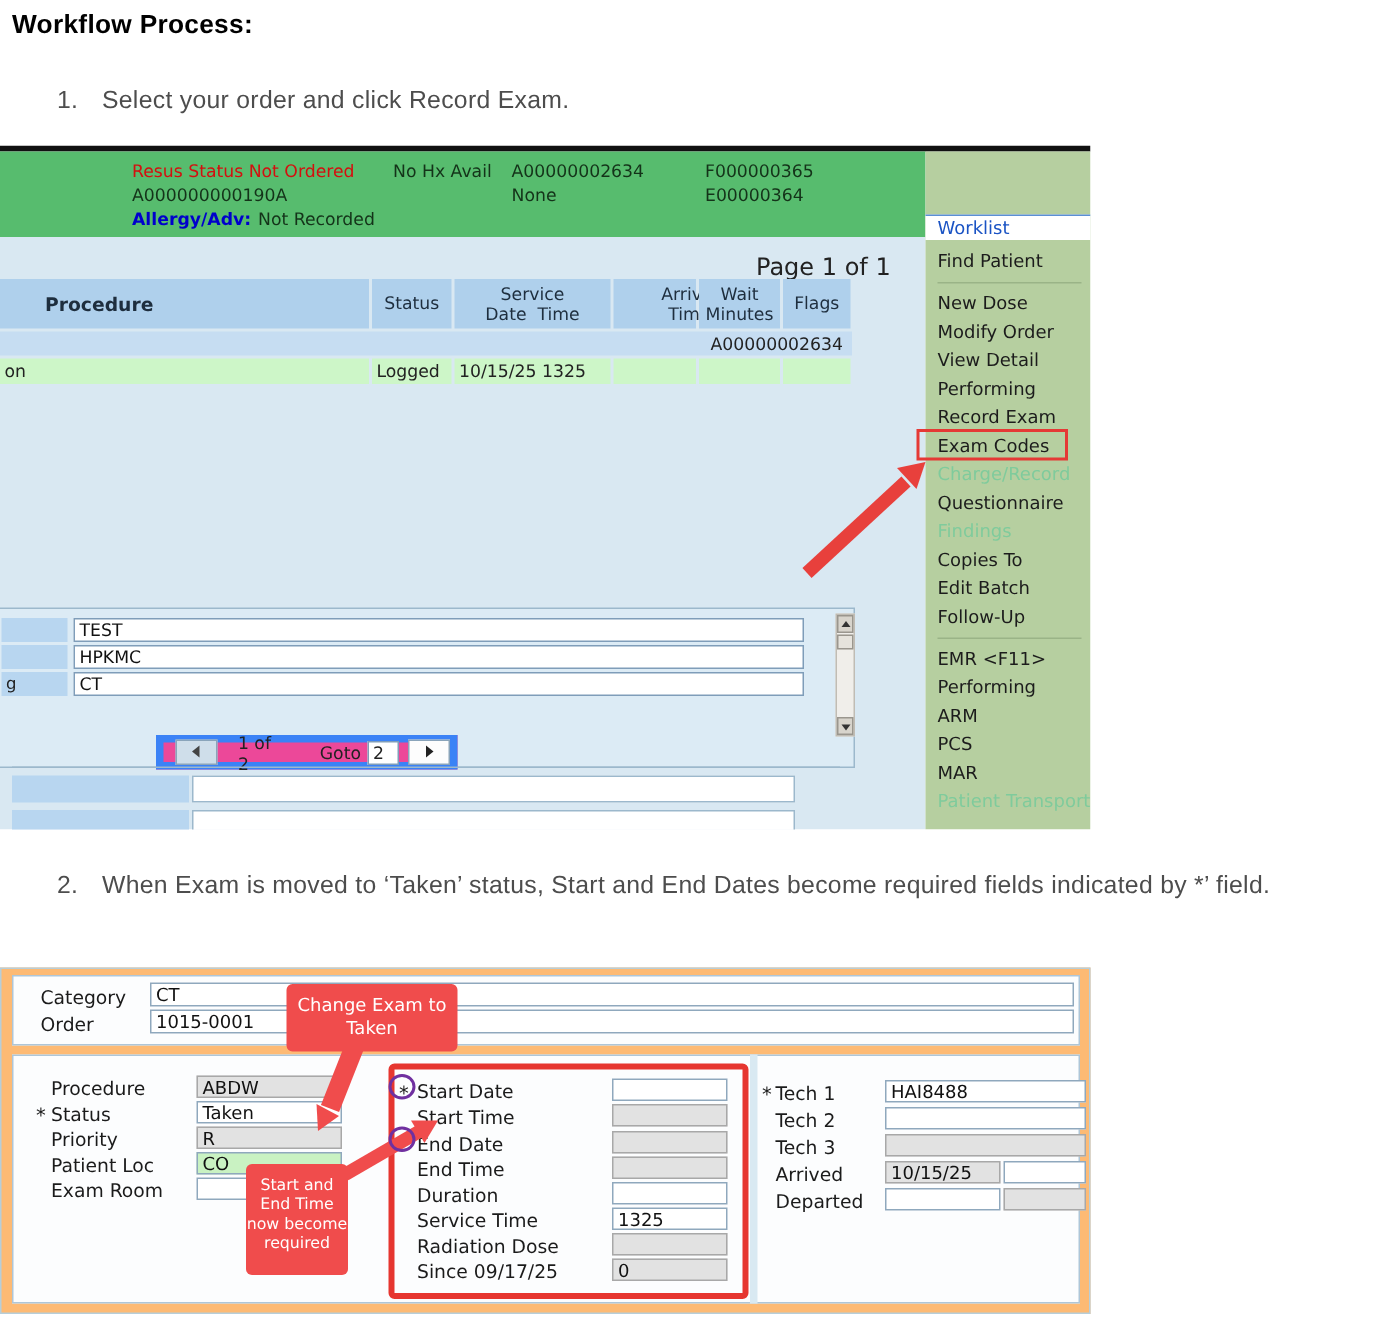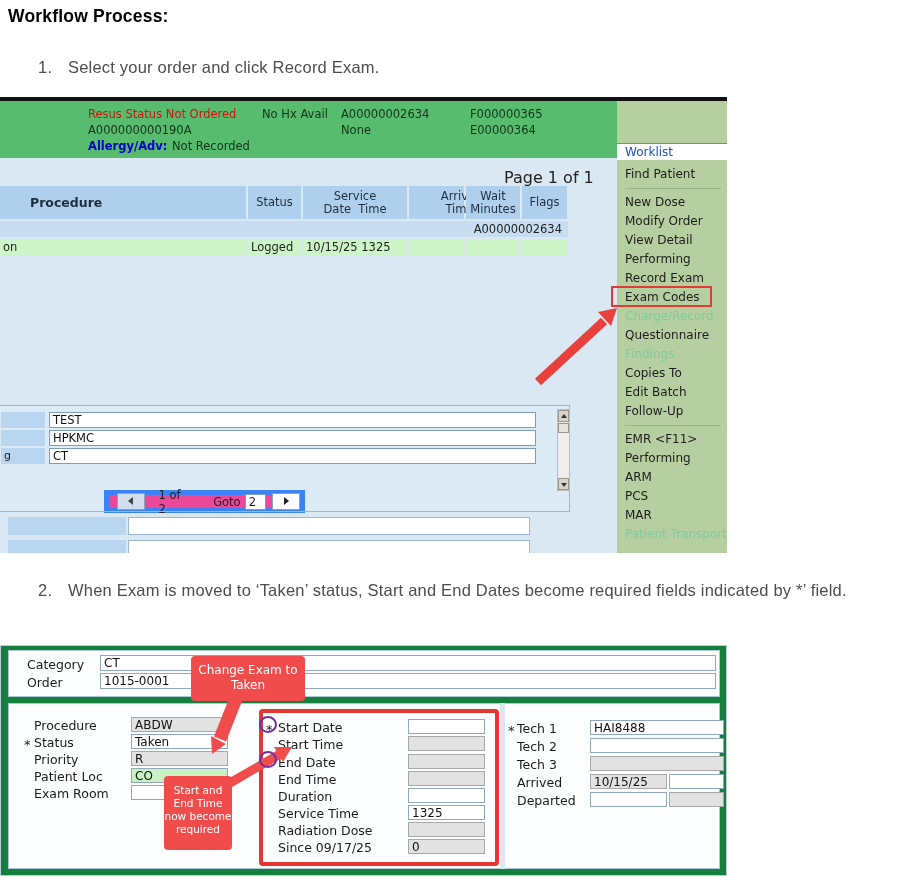--- a/index.html
+++ b/index.html
@@ -13,21 +13,21 @@
   .doc-title { position:absolute; left:8px; top:6px; font-family:"Liberation Sans",sans-serif;
     font-size:17.5px; font-weight:bold; color:#000; letter-spacing:.2px; }
   .step { position:absolute; font-family:"Liberation Sans",sans-serif; color:#4d4d4d;
     font-size:16.5px; letter-spacing:.2px; line-height:24px; }
   .step .num { position:absolute; left:38px; top:0; }
   .step .txt { position:absolute; left:68px; top:0; width:853px; }
 
   
   .shot { position:absolute; left:0; overflow:hidden; background:#fff; }
   #shot1 { top:97px; width:727px; height:456px; }
-  #shot2 { top:645px; width:727px; height:231px; background:#15803d; border:1px solid #b7ced9; }
+  #shot2 { top:645px; width:727px; height:231px; background:#fdba74; border:1px solid #b7ced9; }
 
   
   .s1-topbar { position:absolute; left:0; top:0; width:727px; height:4px; background:#111; }
   .s1-header { position:absolute; left:0; top:4px; width:617px; height:57px; background:#57bc6e; }
   .s1-body   { position:absolute; left:0; top:61px; width:617px; height:395px; background:#d9e8f2; }
   .hdr-t { position:absolute; font-size:11.5px; color:#143319; white-space:nowrap; }
   .hdr-red  { color:#d40f0f; }
   .hdr-blue { color:#0000cc; font-weight:bold; }
 
   

